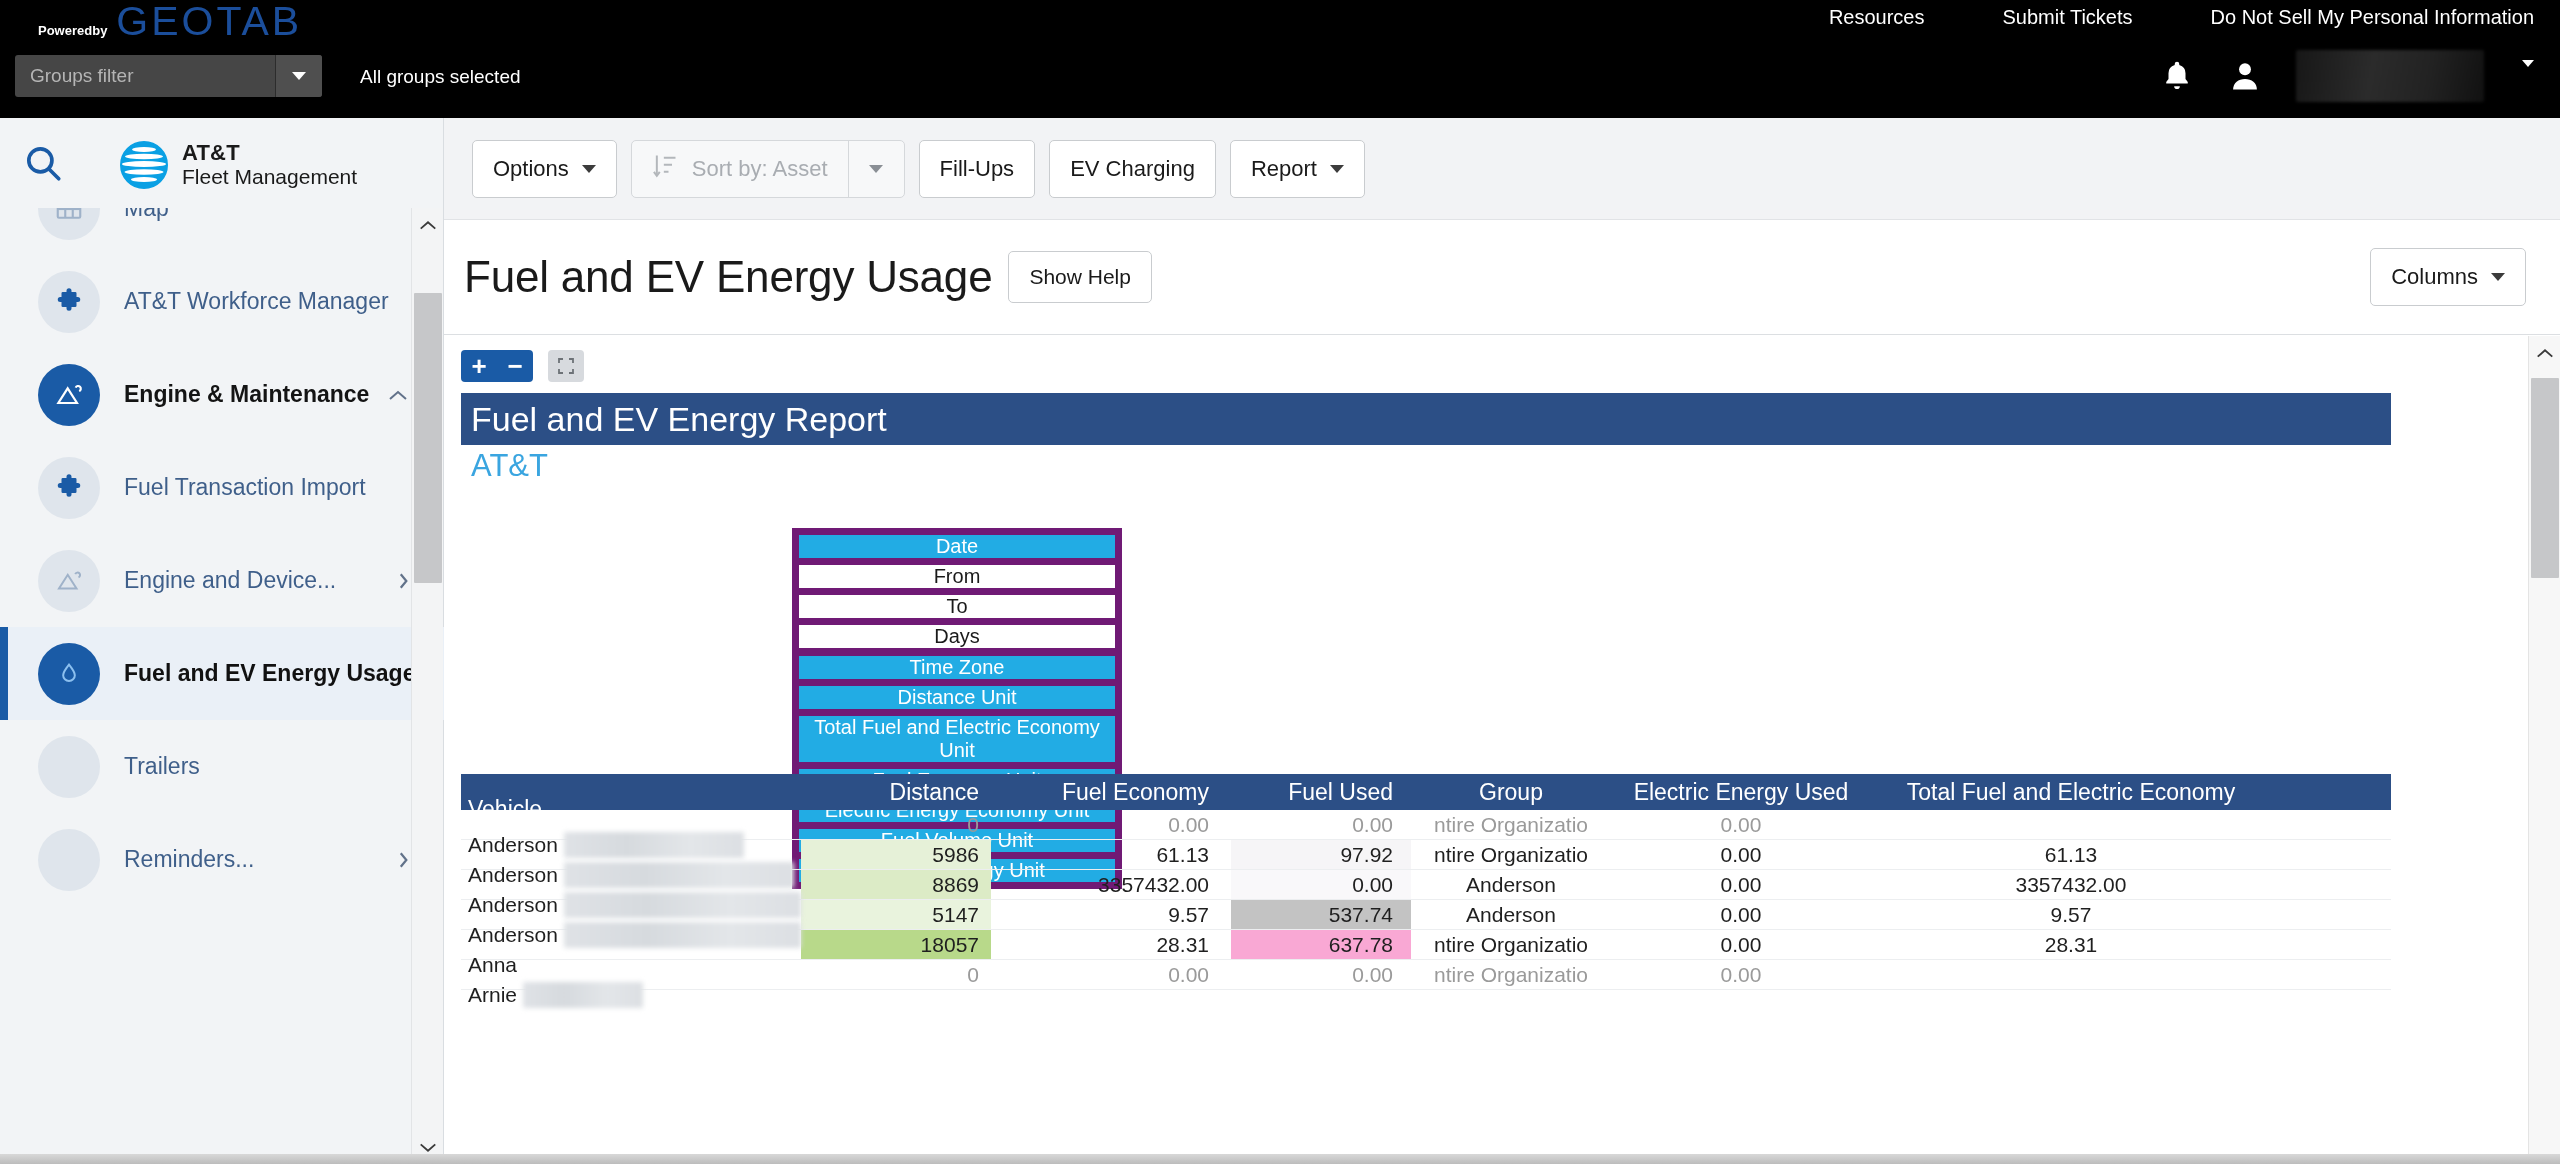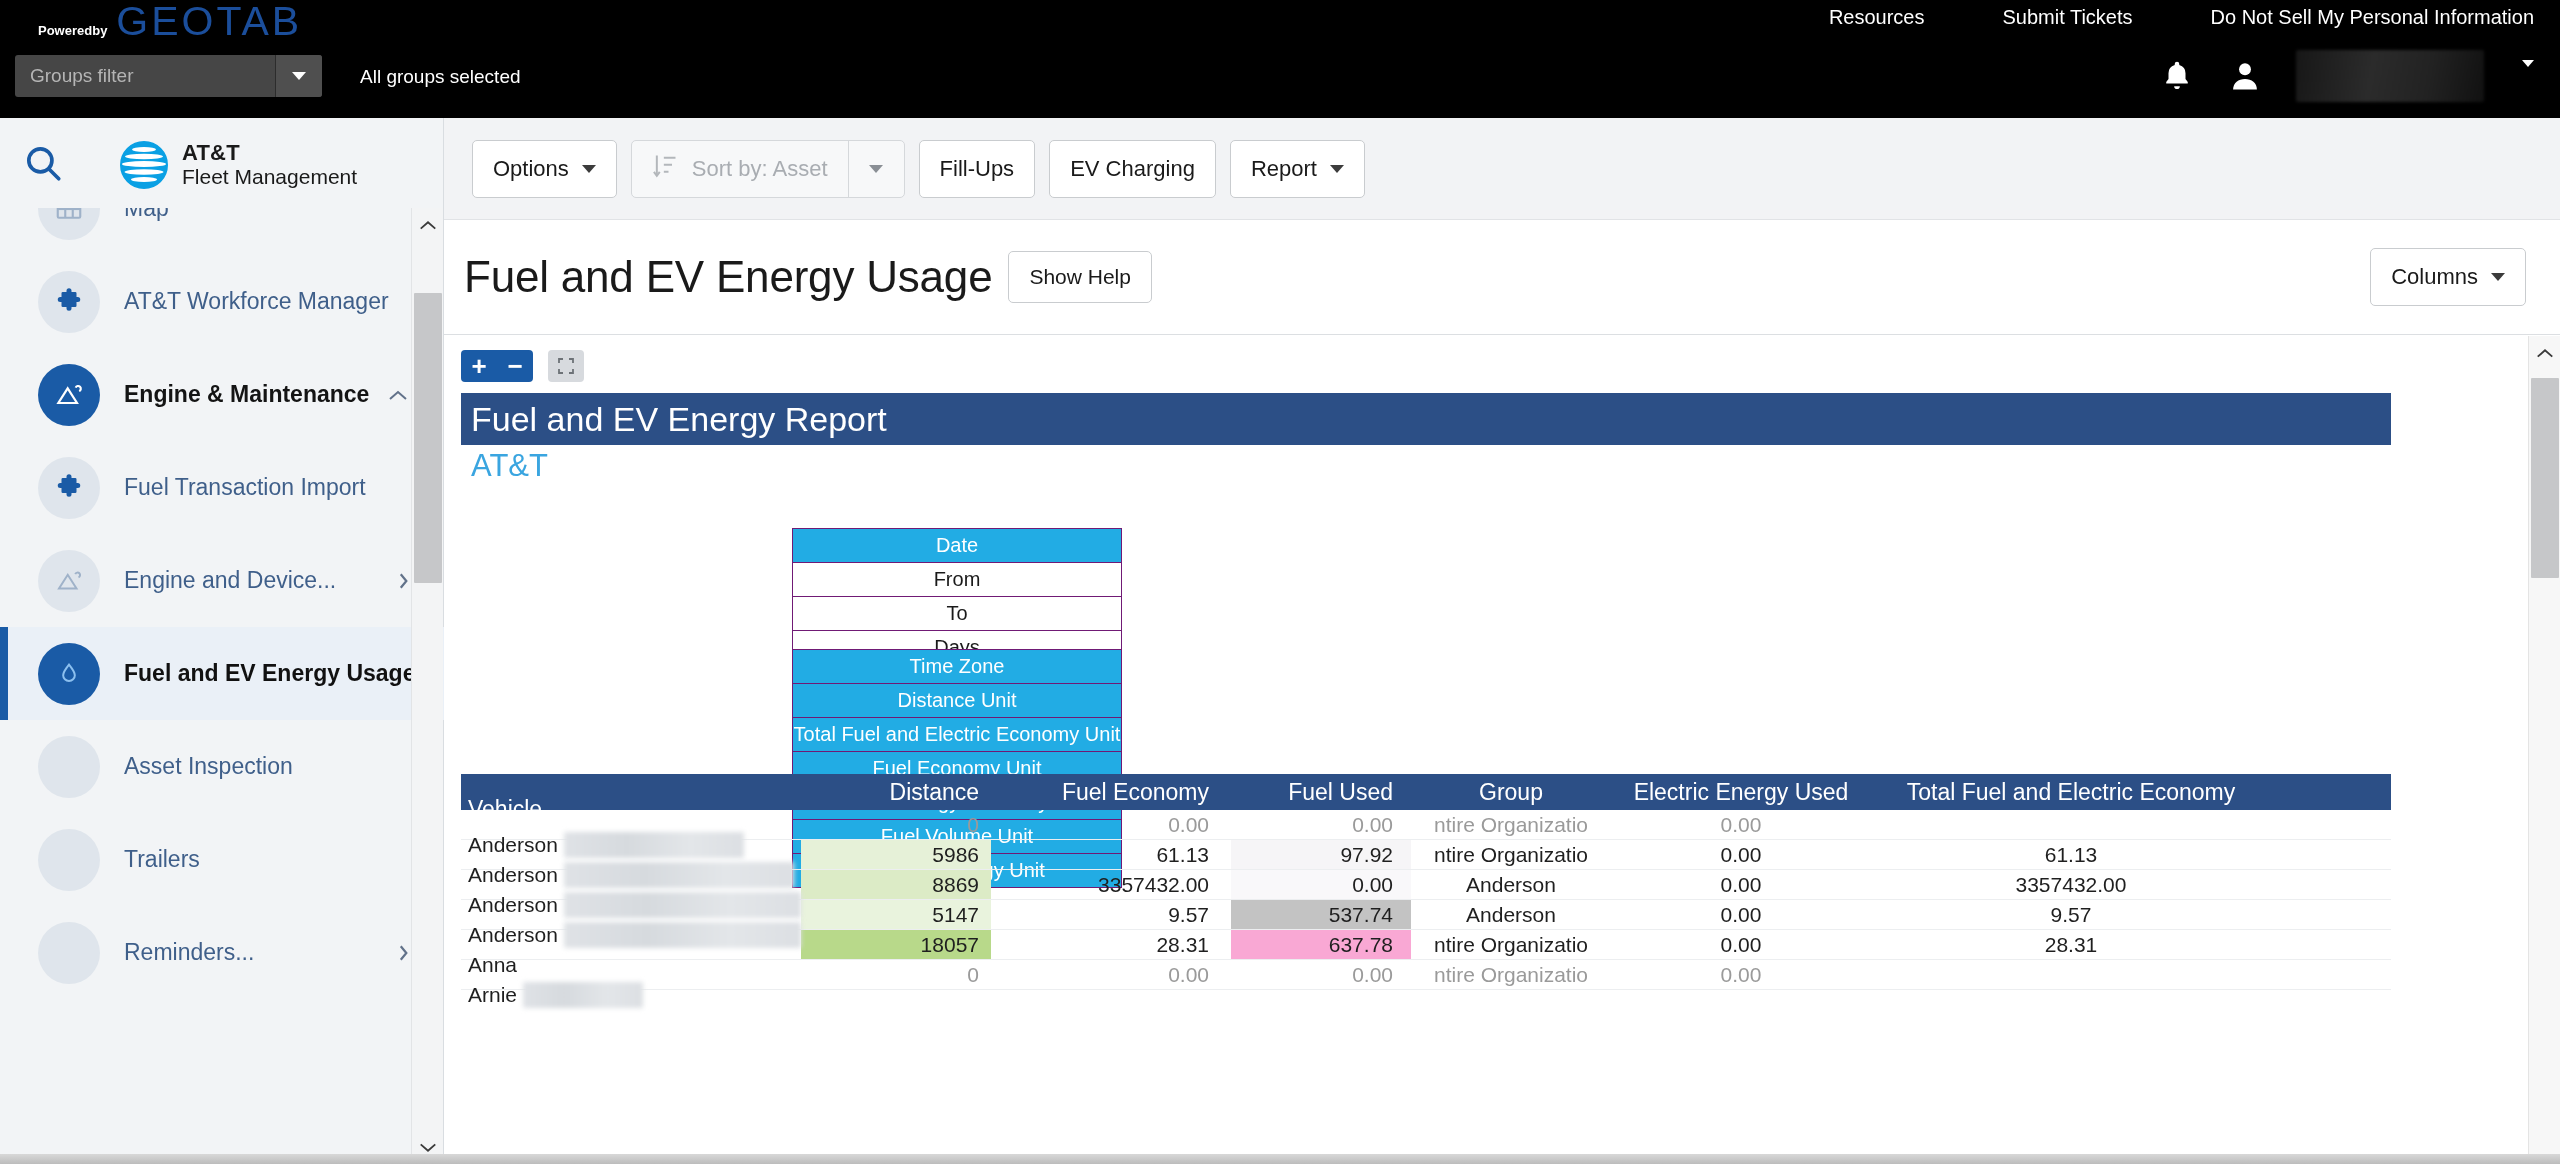--- a/index.html
+++ b/index.html
@@ -213,22 +213,22 @@
     background: #2c4f86; display: flex; align-items: center; padding-left: 10px;
   }
   .report-title-bar span { color: #ffffff; font-size: 34px; font-weight: 400; }
   .report-sub {
     position: absolute; left: 27px; top: 112px;
     color: #3aa5e0; font-size: 31px;
   }
 
   .xtab { position: absolute; border-collapse: collapse; }
   .xtab td {
-    border: 1px solid #701a75; text-align: center;
-    font-size: 20px; height: 34px; padding: 0;
+    border: 7px solid #701a75; text-align: center;
+    font-size: 20px; height: 26px; padding: 0;
   }
   .xtab td.hdr { background: #22ace4; color: #ffffff; }
   .xtab td.blank { background: #ffffff; color: #1a1a1a; }
   .xtab td.blue { background: #22ace4; color: #ffffff; }
 
   .date-table { left: 348px; top: 192px; width: 330px; }
   .units-table { left: 348px; top: 313px; width: 330px; }
 
   .grid {
     position: absolute; left: 17px; top: 438px; width: 1930px;
@@ -422,24 +422,20 @@
 
       <div class="nav-item active">
         <span class="nav-icon active">
           <svg width="28" height="28" viewBox="0 0 24 24" fill="none" stroke="#8cc0ef" stroke-width="1.7">
             <path d="M12 4c3.2 4 5 6.5 5 9a5 5 0 0 1-10 0c0-2.5 1.8-5 5-9z"></path>
           </svg>
         </span>
         <span class="nav-label">Fuel and EV Energy Usage</span>
       </div>
 
-      <div class="nav-item">
-        <span class="nav-icon"></span>
-        <span class="nav-label">Asset Inspection</span>
-      </div>
 
       <div class="nav-item">
         <span class="nav-icon"></span>
         <span class="nav-label">Trailers</span>
       </div>
 
       <div class="nav-item">
         <span class="nav-icon"></span>
         <span class="nav-label">Reminders...</span>
         <span class="nav-chev">

